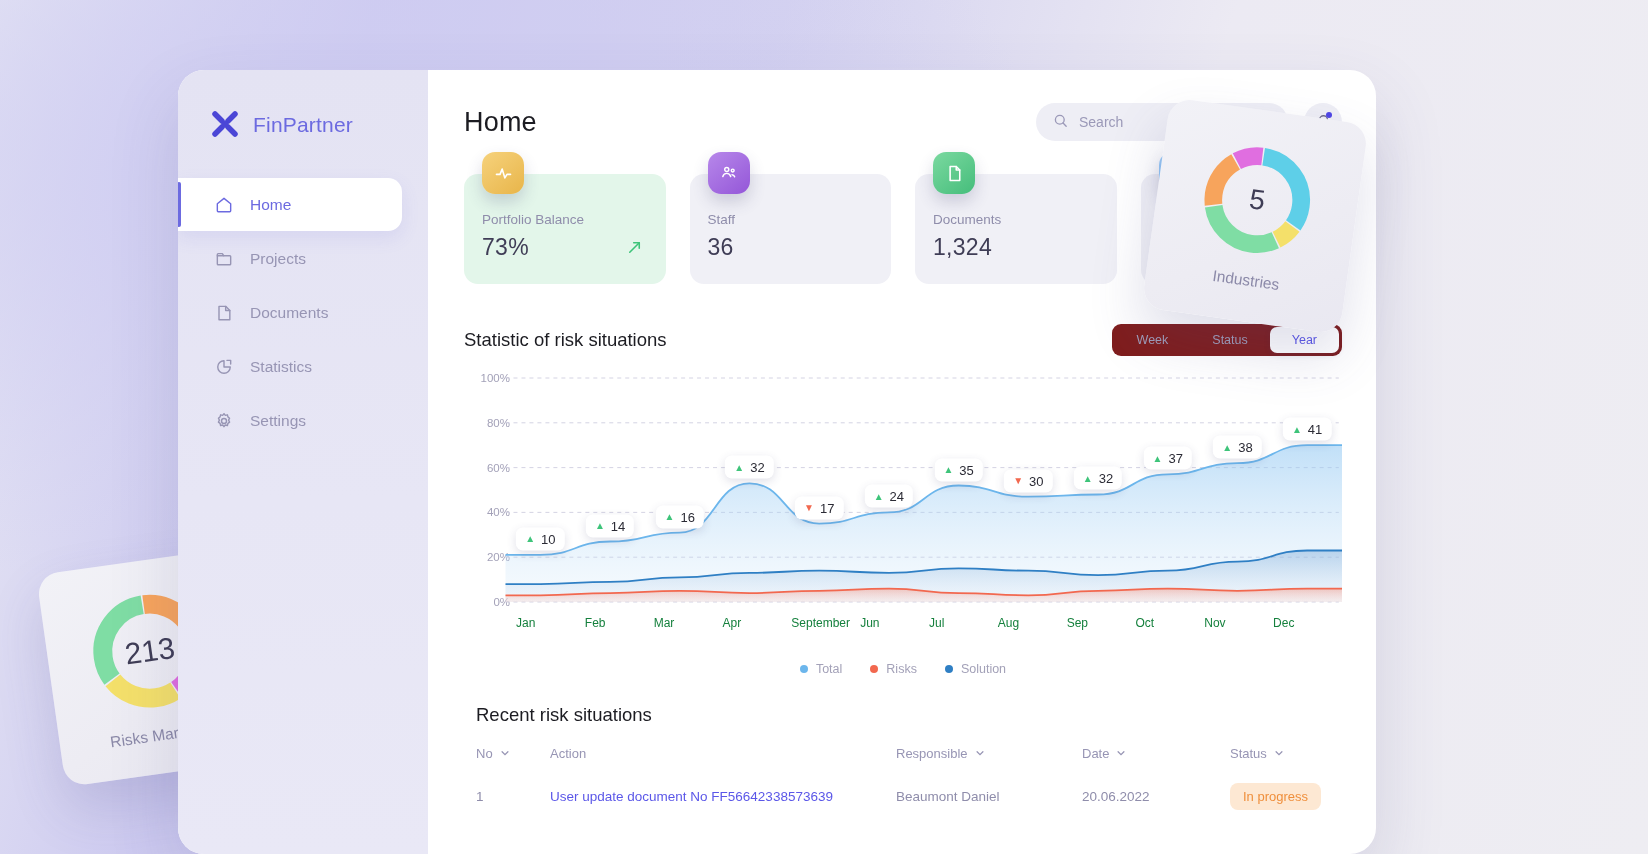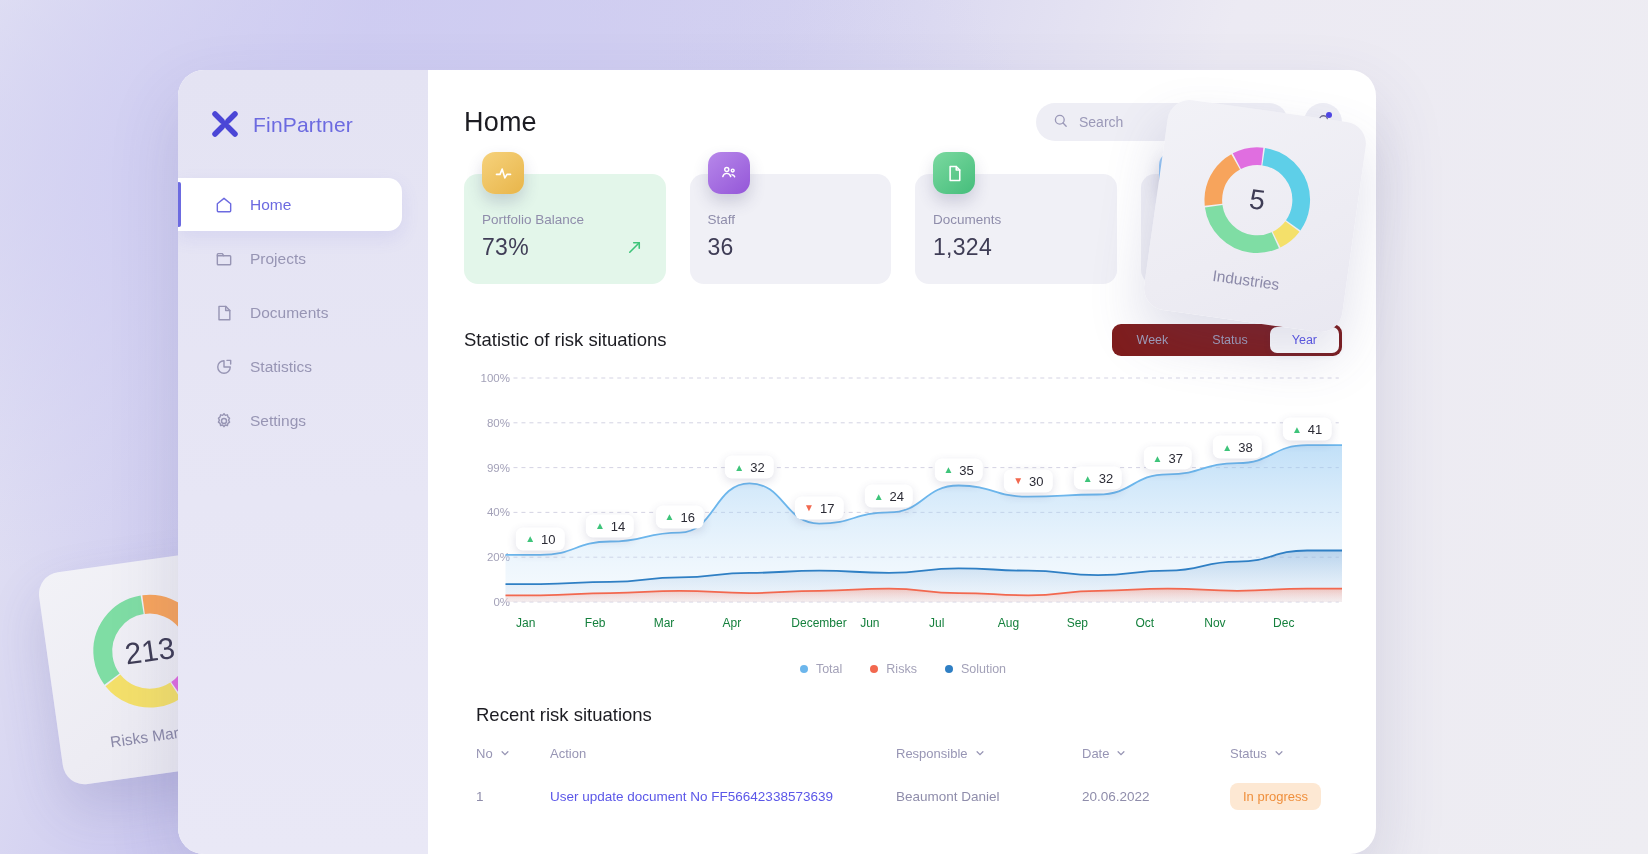--- a/index.html
+++ b/index.html
@@ -364,21 +364,21 @@
         <button class="seg-btn">Status</button>
         <button class="seg-btn active">Year</button>
       </div>
     </div>
 
     <div class="chart-wrap">
       <div class="ylabels" id="yaxis">
           <div class="ylabel" style="top: 232px;">0%</div>
           <div class="ylabel" style="top: 187.2px;">20%</div>
           <div class="ylabel" style="top: 142.4px;">40%</div>
-          <div class="ylabel" style="top: 97.6px;">99%</div>
+          <div class="ylabel" style="top: 97.6px;">60%</div>
           <div class="ylabel" style="top: 52.8px;">80%</div>
           <div class="ylabel" style="top: 8px;">100%</div>
         </div>
       <svg class="chart-svg" viewBox="0 0 1100 286" preserveAspectRatio="none" id="plot">
         <defs>
           <linearGradient id="gTotal" x1="0" y1="0" x2="0" y2="1">
             <stop offset="0%" stop-color="#8ec6f2" stop-opacity=".55"></stop>
             <stop offset="100%" stop-color="#cfe6f9" stop-opacity=".18"></stop>
           </linearGradient>
           <linearGradient id="gSol" x1="0" y1="0" x2="0" y2="1">
@@ -405,21 +405,21 @@
             <path d="M52 214.07999999999998 C73.83333333333333 214.07999999999998 73.83333333333333 214.07999999999998 95.66666666666666 214.07999999999998 C139.33333333333331 214.07999999999998 139.33333333333331 211.84 183 211.84 C226.66666666666669 211.84 226.66666666666669 207.36 270.33333333333337 207.36 C314 207.36 314 202.88 357.6666666666667 202.88 C401.33333333333337 202.88 401.33333333333337 200.64 445 200.64 C488.66666666666663 200.64 488.66666666666663 202.88 532.3333333333333 202.88 C576 202.88 576 198.4 619.6666666666666 198.4 C663.3333333333333 198.4 663.3333333333333 200.64 707 200.64 C750.6666666666667 200.64 750.6666666666667 205.12 794.3333333333334 205.12 C838 205.12 838 200.64 881.6666666666666 200.64 C925.3333333333333 200.64 925.3333333333333 191.68 969 191.68 C1012.6666666666667 191.68 1012.6666666666667 180.48 1056.3333333333335 180.48 C1078.1666666666667 180.48 1078.1666666666667 180.48 1100 180.48" fill="none" stroke="#2f7fc4" stroke-width="1.8" vector-effect="non-scaling-stroke"></path>
             <path d="M52 225.28 C73.83333333333333 225.28 73.83333333333333 225.28 95.66666666666666 225.28 C139.33333333333331 225.28 139.33333333333331 223.04 183 223.04 C226.66666666666669 223.04 226.66666666666669 220.8 270.33333333333337 220.8 C314 220.8 314 223.04 357.6666666666667 223.04 C401.33333333333337 223.04 401.33333333333337 220.8 445 220.8 C488.66666666666663 220.8 488.66666666666663 218.56 532.3333333333333 218.56 C576 218.56 576 223.04 619.6666666666666 223.04 C663.3333333333333 223.04 663.3333333333333 225.28 707 225.28 C750.6666666666667 225.28 750.6666666666667 220.8 794.3333333333334 220.8 C838 220.8 838 218.56 881.6666666666666 218.56 C925.3333333333333 218.56 925.3333333333333 220.8 969 220.8 C1012.6666666666667 220.8 1012.6666666666667 218.56 1056.3333333333335 218.56 C1078.1666666666667 218.56 1078.1666666666667 218.56 1100 218.56 L1100 232 L52 232 Z" fill="url(#gRisk)"></path>
             <path d="M52 225.28 C73.83333333333333 225.28 73.83333333333333 225.28 95.66666666666666 225.28 C139.33333333333331 225.28 139.33333333333331 223.04 183 223.04 C226.66666666666669 223.04 226.66666666666669 220.8 270.33333333333337 220.8 C314 220.8 314 223.04 357.6666666666667 223.04 C401.33333333333337 223.04 401.33333333333337 220.8 445 220.8 C488.66666666666663 220.8 488.66666666666663 218.56 532.3333333333333 218.56 C576 218.56 576 223.04 619.6666666666666 223.04 C663.3333333333333 223.04 663.3333333333333 225.28 707 225.28 C750.6666666666667 225.28 750.6666666666667 220.8 794.3333333333334 220.8 C838 220.8 838 218.56 881.6666666666666 218.56 C925.3333333333333 218.56 925.3333333333333 220.8 969 220.8 C1012.6666666666667 220.8 1012.6666666666667 218.56 1056.3333333333335 218.56 C1078.1666666666667 218.56 1078.1666666666667 218.56 1100 218.56" fill="none" stroke="#f2684f" stroke-width="1.8" vector-effect="non-scaling-stroke"></path>
           </g>
       </svg>
       <div class="xlabels" id="xaxis">
           <div class="xlabel">Jan</div>
           <div class="xlabel">Feb</div>
           <div class="xlabel">Mar</div>
           <div class="xlabel">Apr</div>
-          <div class="xlabel">December</div>
+          <div class="xlabel">September</div>
           <div class="xlabel">Jun</div>
           <div class="xlabel">Jul</div>
           <div class="xlabel">Aug</div>
           <div class="xlabel">Sep</div>
           <div class="xlabel">Oct</div>
           <div class="xlabel">Nov</div>
           <div class="xlabel">Dec</div>
         </div>
       <div id="ptlabels">
           <div class="pt-label" style="left: 8.69697%; top: 168.96px;">

